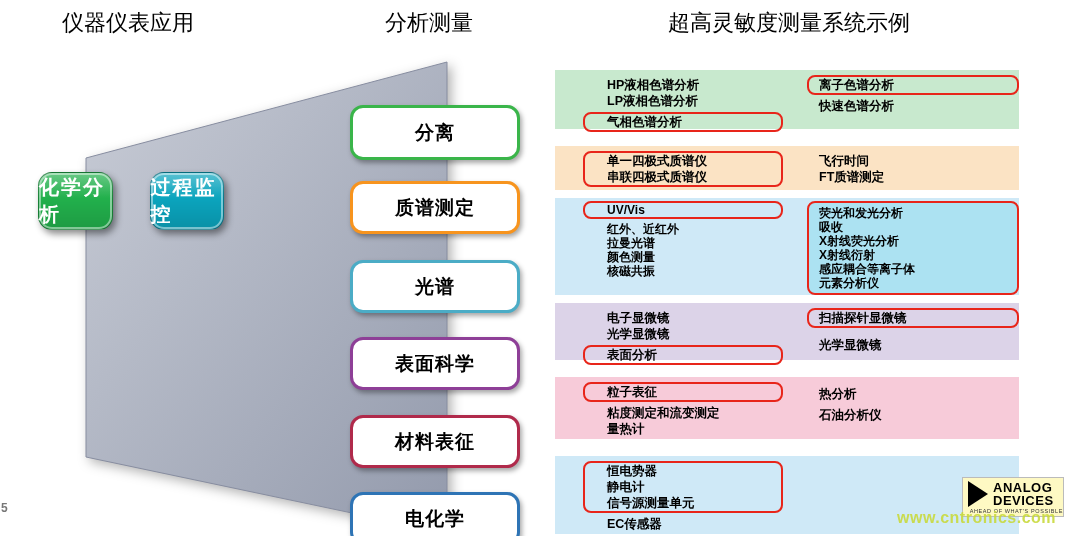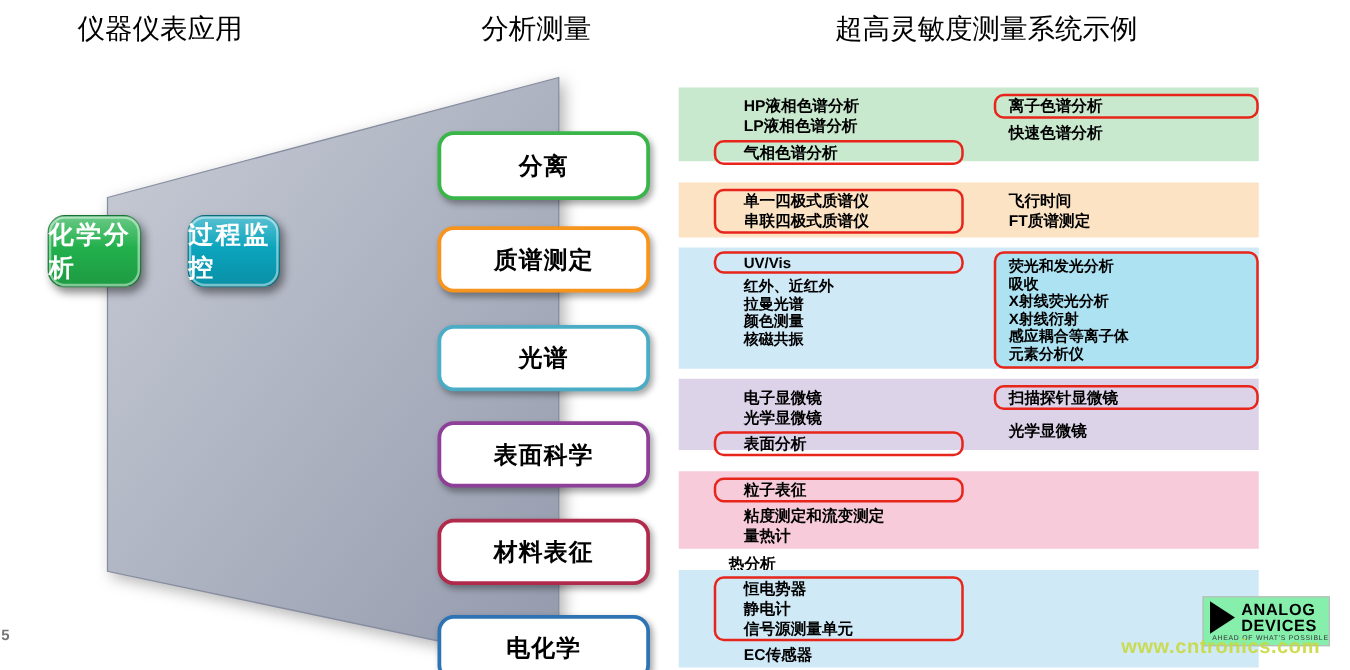--- a/index.html
+++ b/index.html
@@ -32,44 +32,44 @@
        box-shadow:2px 3px 5px rgba(0,0,0,.35);margin-top:32px;}
   .cat:nth-child(1){top:73px;height:55px;}
   .cat:nth-child(2){top:149px;}
   .cat:nth-child(3){top:228px;}
   .cat:nth-child(4){top:305px;}
   .cat:nth-child(5){top:383px;}
   .cat:nth-child(6){top:460px;}
 
   
   #panels{position:absolute;left:543px;top:0;width:464px;}
-  .panel{position:absolute;left:0;width:464px;background:var(--bg);
+  .panel{position:absolute;left:12px;width:464px;background:var(--bg);
          display:flex;padding:5px 0 0 28px;}
   .panel:nth-child(1){top:70px;height:59px;}
   .panel:nth-child(2){top:146px;height:44px;}
   .panel:nth-child(3){top:198px;height:97px;padding-top:3px;}
   .panel:nth-child(4){top:303px;height:57px;}
-  .panel:nth-child(5){top:377px;height:62px;flex-direction:column;}
+  .panel:nth-child(5){top:377px;height:62px;}
   .panel:nth-child(6){top:456px;height:78px;flex-direction:column;}
   .col{display:flex;flex-direction:column;}
   .col-left{width:200px;margin-right:24px;}
   .col-right{width:212px;}
   .grp{border:2px solid transparent;border-radius:8px;padding:0 0 0 22px;}
   .col-right .grp{padding-left:10px;}
   .grp.hl{border-color:var(--hl);}
   .grp.sub{background:var(--gbg);padding:3px 0 3px 10px;}
   .grp + .grp{margin-top:1px;}
   .panel:nth-child(4) .col-right .grp + .grp{margin-top:7px;}
   .item{font-size:12.5px;font-weight:bold;line-height:16px;white-space:nowrap;}
   .panel:nth-child(3) .item{font-size:12px;line-height:14px;}
   .panel:nth-child(5) .col-right .item{line-height:21px;}
 
   
   .pagenum{position:absolute;left:1px;top:501px;font-size:12px;font-weight:bold;color:#777;}
-  .logo{position:absolute;left:962px;top:477px;width:102px;background:#86efac;
+  .logo{position:absolute;left:962px;top:477px;width:102px;background:#fef9c3;
         border:1px solid #bbb;padding:3px 0 2px 5px;}
   .logo-row{display:flex;align-items:center;gap:5px;}
   .tri{width:0;height:0;border-top:13px solid transparent;border-bottom:13px solid transparent;
        border-left:20px solid #000;}
   .logo-text{font-weight:bold;font-size:13px;line-height:13px;letter-spacing:.5px;}
   .tagline{font-size:5.5px;letter-spacing:.6px;color:#333;text-align:right;margin-top:1px;}
   .watermark{position:absolute;left:897px;top:509px;font-size:16px;font-weight:bold;
              letter-spacing:.5px;opacity:.9;}
 </style>
 </head>

